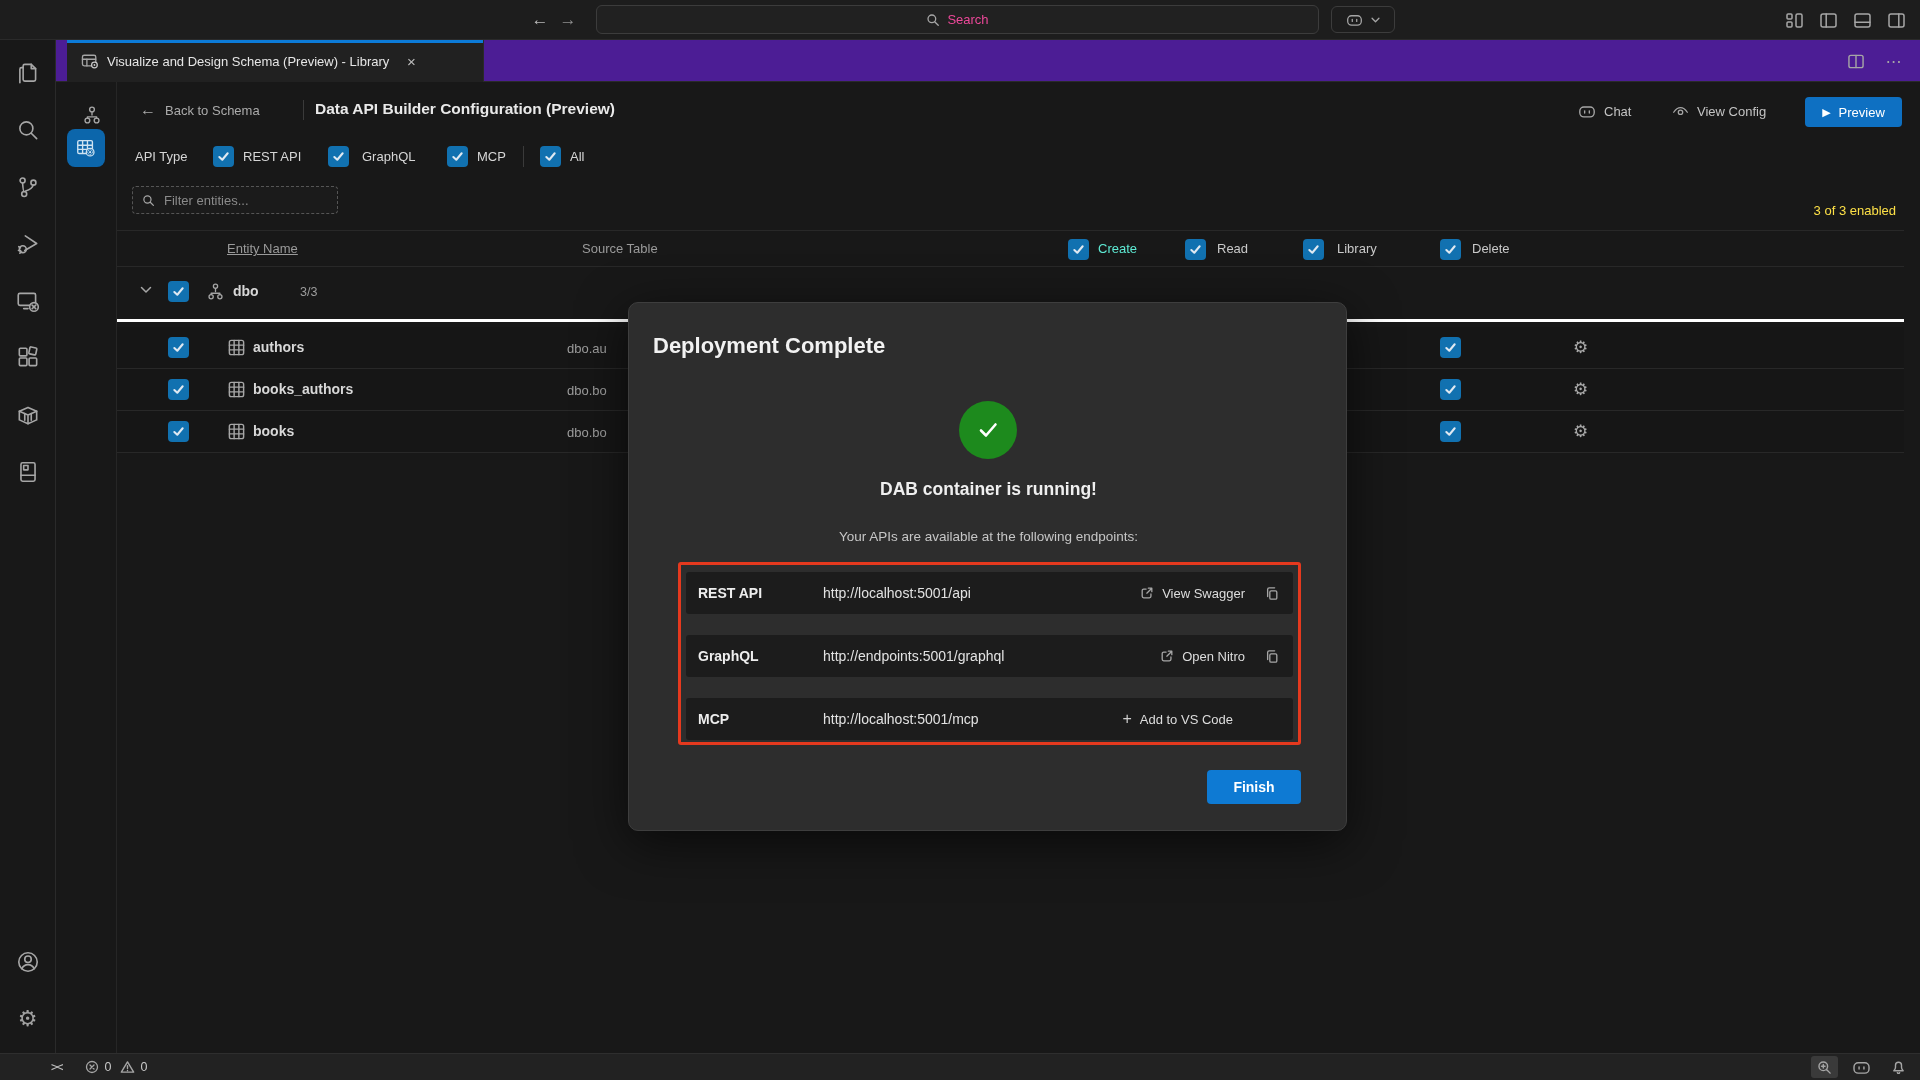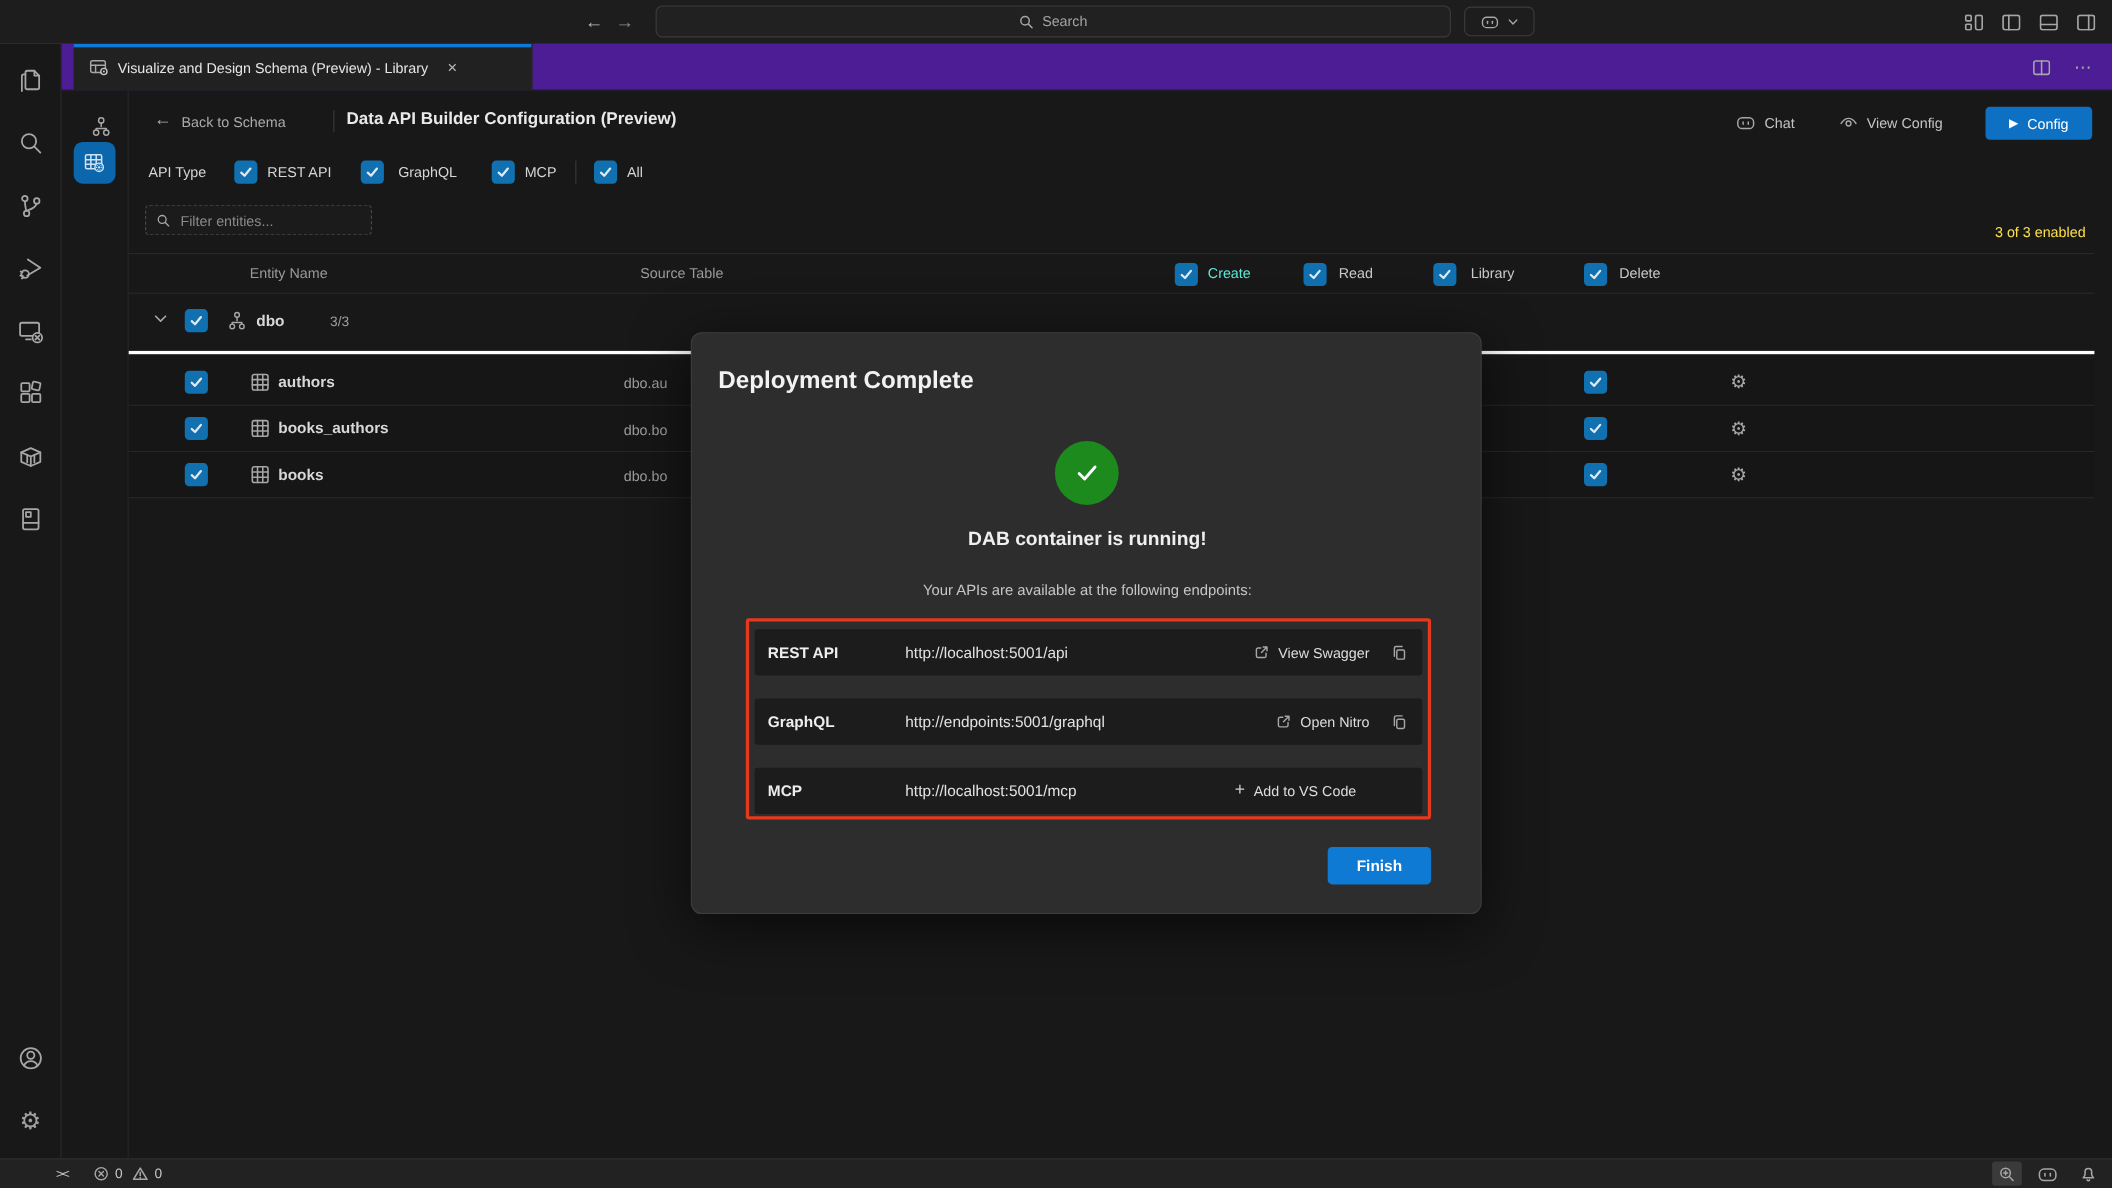--- a/index.html
+++ b/index.html
@@ -12,21 +12,21 @@
   svg{display:block;}
   .stroke{fill:none;stroke:#a6a6a6;stroke-width:1.5;stroke-linecap:round;stroke-linejoin:round;}
 
   
   .titlebar{left:0;top:0;width:1920px;height:40px;background:#1d1d1d;border-bottom:1px solid #2a2a2a;box-sizing:border-box;}
   .navarrow{top:8px;width:24px;height:24px;display:flex;align-items:center;justify-content:center;
             color:#b9b9b9;font-size:17px;border-radius:5px;cursor:pointer;}
   .navarrow.fwd{color:#8f8f8f;}
   .cmdcenter{left:596px;top:5px;width:723px;height:29px;background:#212121;border:1px solid #3c3c3c;
              border-radius:6px;box-sizing:border-box;display:flex;align-items:center;justify-content:center;
-             gap:7px;color:#a3a3a3;cursor:pointer;}
+             gap:7px;color:#ec4899;cursor:pointer;}
   .copilotbtn{left:1331px;top:6px;width:64px;height:27px;border:1px solid #3c3c3c;border-radius:6px;
               box-sizing:border-box;display:flex;align-items:center;justify-content:center;gap:8px;cursor:pointer;}
   .tb-icons{right:12px;top:8px;display:flex;gap:10px;}
   .tb-icons .tbi{width:24px;height:24px;display:flex;align-items:center;justify-content:center;border-radius:5px;cursor:pointer;}
 
   
   .activitybar{left:0;top:40px;width:56px;height:1013px;background:#181818;border-right:1px solid #2a2a2a;
                box-sizing:border-box;display:flex;flex-direction:column;align-items:center;}
   .ab-item{width:48px;height:48px;display:flex;align-items:center;justify-content:center;cursor:pointer;margin-top:9px;}
   .ab-bottom{margin-top:auto;display:flex;flex-direction:column;align-items:center;width:100%;}
@@ -340,21 +340,21 @@
     <span>
       <svg width="17" height="14" viewBox="0 0 20 16">
           <path class="stroke" d="M2 9.5C4.4 5.8 7 4 10 4s5.6 1.8 8 5.5" stroke="#c3c3c3"></path>
           <circle class="stroke" cx="10" cy="9.5" r="2.6" stroke="#c3c3c3"></circle>
         </svg>
     </span>
     <span>View Config</span>
   </div>
   <div class="abs deploybtn">
     <span class="playglyph">▶</span>
-    <span>Config</span>
+    <span>Preview</span>
   </div>
 
   <div class="abs apitype-label">API Type</div>
   <div class="abs cb api-cb1">
       <svg viewBox="0 0 14 14">
         <polyline class="ck" points="2.5,7.5 5.7,10.5 11.5,3.5"></polyline>
       </svg>
     </div>
   <div class="abs api-option-label api-lb1">REST API</div>
   <div class="abs cb api-cb2">
@@ -382,21 +382,21 @@
       <svg width="13" height="13" viewBox="0 0 16 16">
           <circle class="stroke" cx="6.7" cy="6.7" r="4.4" stroke="#8a8a8a"></circle>
           <line class="stroke" x1="10.2" y1="10.2" x2="14" y2="14" stroke="#8a8a8a"></line>
         </svg>
     </span>
     <input placeholder="Filter entities..." style="">
   </div>
   <div class="abs enabled-count">3 of 3 enabled</div>
 
   <div class="abs thead">
-    <span class="th" style="left:110px;">Entity Name</span>
+    <span class="th" style="left:110px;text-decoration:underline;">Entity Name</span>
     <span class="th" style="left:465px;">Source Table</span>
     <div class="th-cb cb" style="left:951px;">
         <svg viewBox="0 0 14 14">
           <polyline class="ck" points="2.5,7.5 5.7,10.5 11.5,3.5"></polyline>
         </svg>
       </div>
     <span class="th" style="left:981px;color:#5eead4;">Create</span>
     <div class="th-cb cb" style="left:1068px;">
         <svg viewBox="0 0 14 14">
           <polyline class="ck" points="2.5,7.5 5.7,10.5 11.5,3.5"></polyline>

